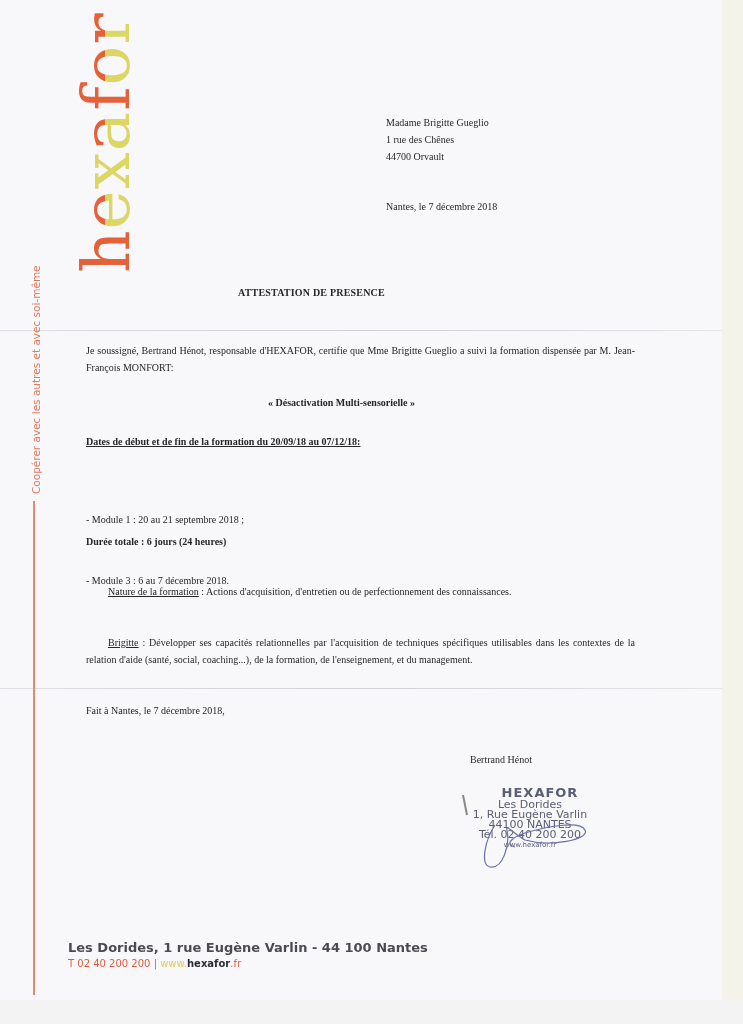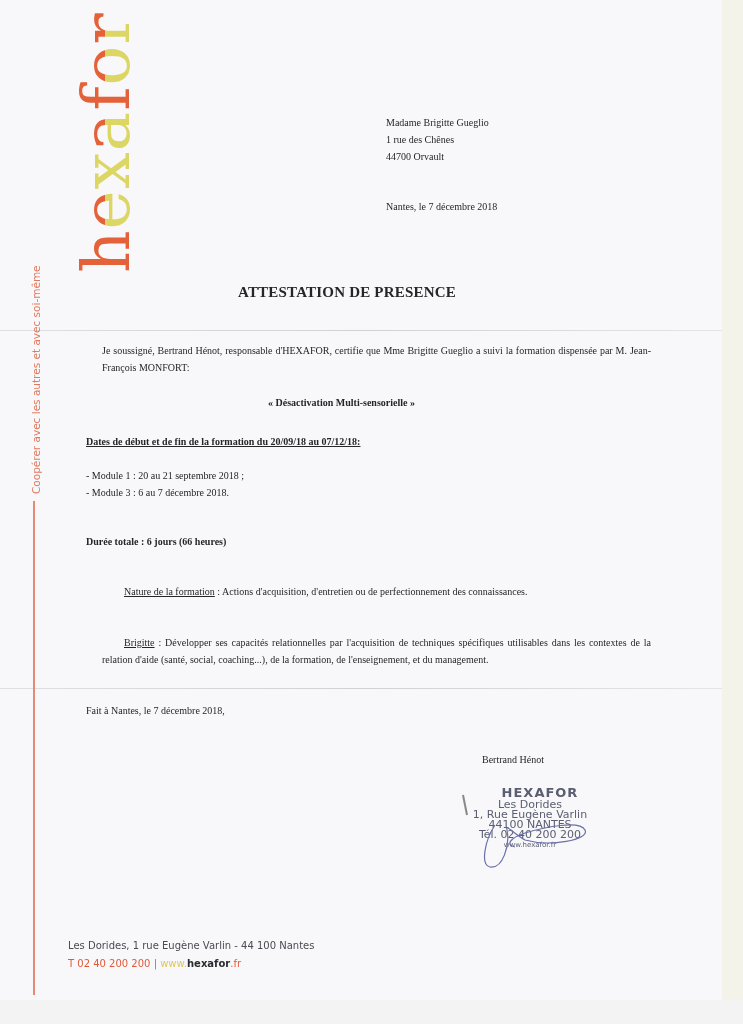--- a/index.html
+++ b/index.html
@@ -55,43 +55,43 @@
       color: #e07a5e;
       white-space: nowrap;
     }
     .vline {
       position: absolute; left: 33px; top: 501px; width: 1.5px; height: 494px;
       background: #e68a78;
     }
     .text { position: absolute; font-size: 10px; line-height: 17px; white-space: nowrap; }
     .addr { left: 386px; top: 114px; }
     .date { left: 386px; top: 198px; }
-    .title { left: 238px; top: 284px; font-weight: bold; font-size: 15px; letter-spacing: 0.2px; }
-    .para { left: 102px; width: 549px; white-space: normal; text-align: justify; }
+    .title { left: 238px; top: 284px; font-weight: bold; font-size: 10px; letter-spacing: 0.2px; }
+    .para { left: 86px; width: 549px; white-space: normal; text-align: justify; }
     .p1 { top: 342px; }
     .course { left: 268px; top: 394px; font-weight: bold; }
     .dates-head { left: 86px; top: 433px; font-weight: bold; text-decoration: underline; }
     .modules { left: 86px; top: 467px; }
-    .modules div { height: 17px; }
+    .modules div { height: 17px; margin-top: 44px; }
     .duree { left: 86px; top: 533px; font-weight: bold; }
     .p2 { top: 583px; }
     .p3 { top: 634px; }
     .u { text-decoration: underline; margin-left: 22px; }
     .fait { left: 86px; top: 702px; }
-    .signer { left: 482px; top: 751px; }
+    .signer { left: 470px; top: 751px; }
     .stamp {
       position: absolute; left: 455px; top: 785px; width: 150px; height: 90px;
       font-family: "DejaVu Sans", sans-serif; color: #5a5e70; text-align: center;
     }
     .stamp .s-name { font-weight: bold; font-size: 13px; letter-spacing: 1px; margin-left: 20px; }
     .stamp .s-line { font-size: 11px; line-height: 10px; }
     .stamp svg { position: absolute; left: 0; top: 0; }
     .footer1 {
       position: absolute; left: 68px; top: 940px;
-      font-family: "DejaVu Sans", sans-serif; font-size: 10px; color: #4a4a52;
+      font-family: "DejaVu Sans", sans-serif; font-size: 13px; color: #4a4a52; font-weight: bold;
     }
     .footer2 {
       position: absolute; left: 68px; top: 958px;
       font-family: "DejaVu Sans", sans-serif; font-size: 10px; white-space: nowrap;
     }
     .footer2 .tel { color: #e05a3a; }
     .footer2 .sep { color: #e05a3a; }
     .footer2 .www { color: #e0c85a; }
     .footer2 .dom { color: #2a2a30; font-weight: bold; }
     .footer2 .tld { color: #e05a3a; }
@@ -124,21 +124,21 @@
 
 <div class="text course">« Désactivation Multi-sensorielle »</div>
 
 <div class="text dates-head">Dates de début et de fin de la formation du 20/09/18 au 07/12/18:</div>
 
 <div class="text modules">
   <div>- Module 1 : 20 au 21 septembre 2018 ;</div>
   <div>- Module 3 : 6 au 7 décembre 2018.</div>
 </div>
 
-<div class="text duree">Durée totale : 6 jours (66 heures)</div>
+<div class="text duree">Durée totale : 6 jours (24 heures)</div>
 
 <div class="text para p2"><span class="u">Nature de la formation</span><span> : </span><span>Actions d'acquisition, d'entretien ou de perfectionnement des connaissances.</span></div>
 
 <div class="text para p3"><span class="u">Brigitte</span><span> : </span><span>Développer ses capacités relationnelles par l'acquisition de techniques spécifiques utilisables dans les contextes de la relation d'aide (santé, social, coaching...), de la formation, de l'enseignement, et du management.</span></div>
 
 <div class="text fait">Fait à Nantes, le 7 décembre 2018,</div>
 
 <div class="text signer">Bertrand Hénot</div>
 
 <div class="stamp">

